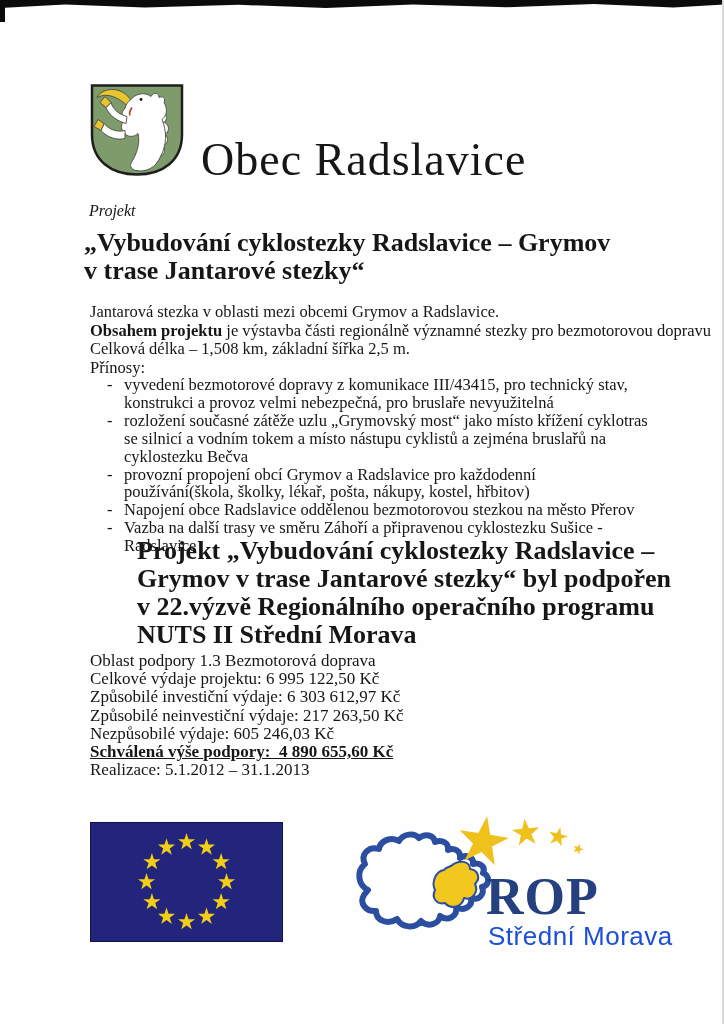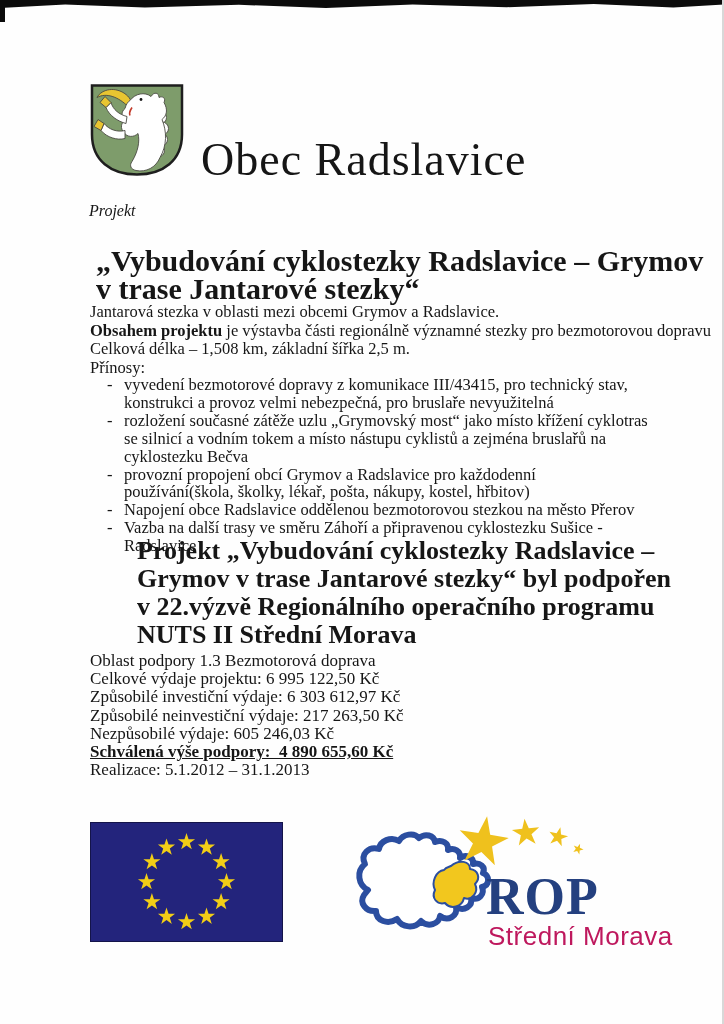--- a/index.html
+++ b/index.html
@@ -12,21 +12,21 @@
   .scan-top{position:absolute;top:0;left:0;width:724px;height:8px;background:#0b0b0b;
     clip-path:polygon(0 0,100% 0,100% 55%,93% 95%,82% 50%,70% 90%,57% 55%,45% 100%,33% 60%,20% 95%,9% 55%,0 100%);}
   .scan-corner{position:absolute;top:0;left:0;width:5px;height:22px;background:#0b0b0b;}
   .scan-right{position:absolute;top:0;right:0;width:2px;height:1024px;background:#d8d8d8;}
 
   .coat{position:absolute;left:88px;top:82px;width:98px;height:96px;}
 
   .org-title{position:absolute;left:201px;top:133px;font-size:46px;letter-spacing:1px;white-space:nowrap;}
 
   .project-label{position:absolute;left:89px;top:202px;font-size:16px;font-style:italic;}
-  .project-title{position:absolute;left:96px;top:229px;font-size:30px;font-weight:700;line-height:28px;white-space:nowrap;margin-top:18px;}
+  .project-title{position:absolute;left:84px;top:229px;font-size:26px;font-weight:700;line-height:28px;white-space:nowrap;}
 
   .desc{position:absolute;left:90px;top:303px;font-size:16.5px;line-height:18.6px;white-space:nowrap;}
 
   .benefits{position:absolute;left:107px;top:376px;width:541px;margin:0;padding:0;list-style:none;
     font-size:16.5px;line-height:17.9px;}
   .benefits li{display:flex;}
   .benefits .dash{flex:0 0 17px;}
   .benefits .btxt{flex:1;}
 
   .support-heading{position:absolute;left:89px;top:537px;font-size:26px;font-weight:700;line-height:28px;white-space:nowrap;margin-left:48px;}
@@ -34,21 +34,21 @@
   .details{position:absolute;left:90px;top:652px;font-size:17px;line-height:18.2px;white-space:nowrap;}
   .details .bold{font-weight:700;text-decoration:underline;}
 
   .eu-flag{position:absolute;left:90px;top:822px;width:193px;height:120px;}
 
   .rop-logo{position:absolute;left:350px;top:805px;width:345px;height:152px;}
   .rop-art{position:absolute;left:0;top:0;width:345px;height:152px;}
   .rop-acronym{position:absolute;left:136px;top:66px;font-size:52px;font-weight:700;line-height:52px;
     color:#24407f;letter-spacing:1px;font-family:"Liberation Serif",serif;}
   .rop-region{position:absolute;left:138px;top:117px;font-size:26px;line-height:28px;
-    color:#be185d;font-family:"Liberation Sans",sans-serif;letter-spacing:0.5px;white-space:nowrap;}
+    color:#1d4ed8;font-family:"Liberation Sans",sans-serif;letter-spacing:0.5px;white-space:nowrap;}
 </style>
 </head>
 <body>
 
 <div class="page">
 
   <div class="scan-top"></div>
   <div class="scan-corner"></div>
   <div class="scan-right"></div>
 

